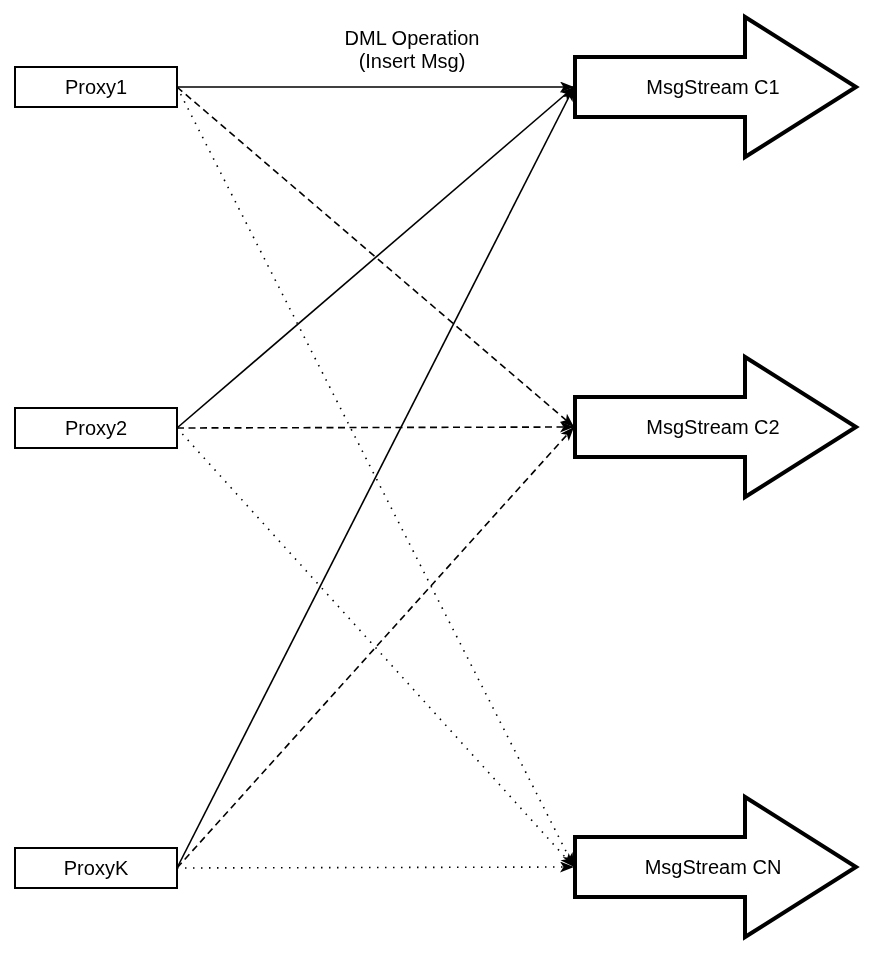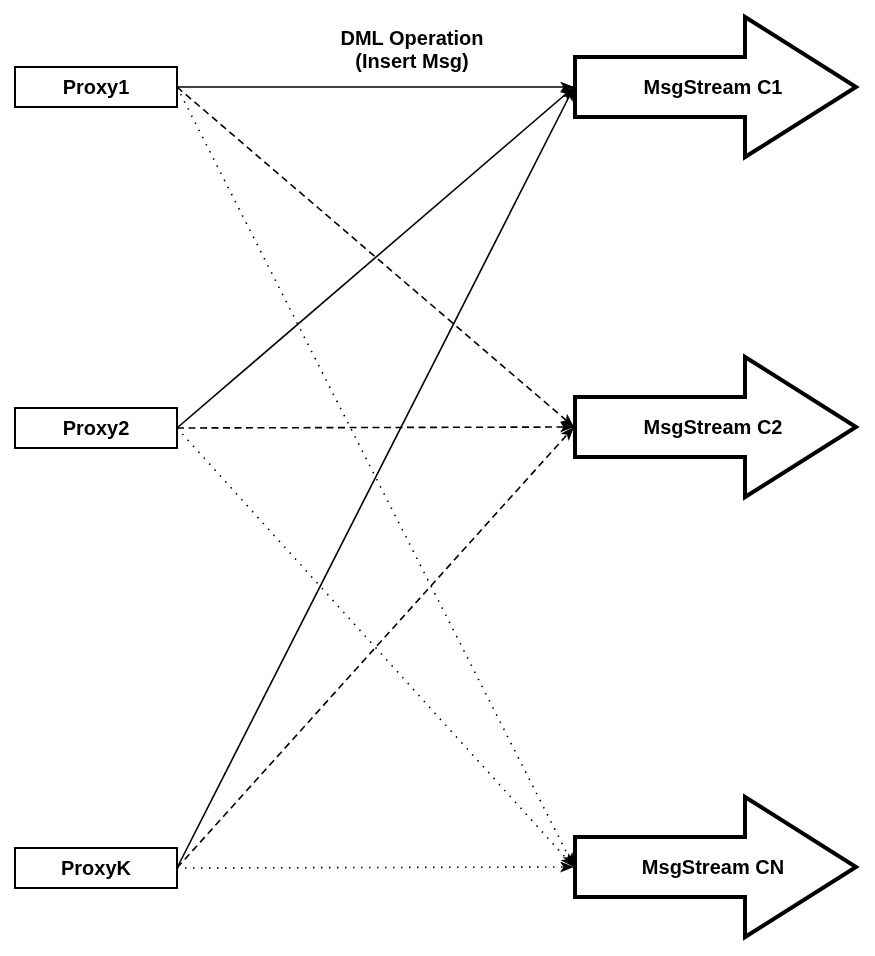--- a/index.html
+++ b/index.html
@@ -6,21 +6,20 @@
     margin: 0;
     padding: 0;
     background: #ffffff;
   }
   .canvas {
     position: relative;
     width: 875px;
     height: 956px;
     background: #ffffff;
     overflow: hidden;
-    font-weight: bold;
   }
   svg {
     display: block;
   }
   svg text {
     font-family: "Liberation Sans", sans-serif;
     font-size: 20px;
     fill: #000000;
     text-anchor: middle;
   }

